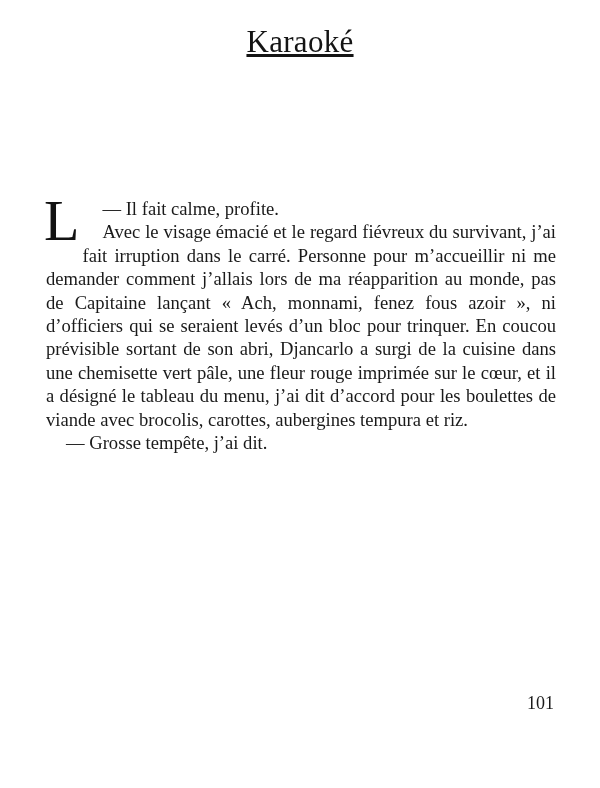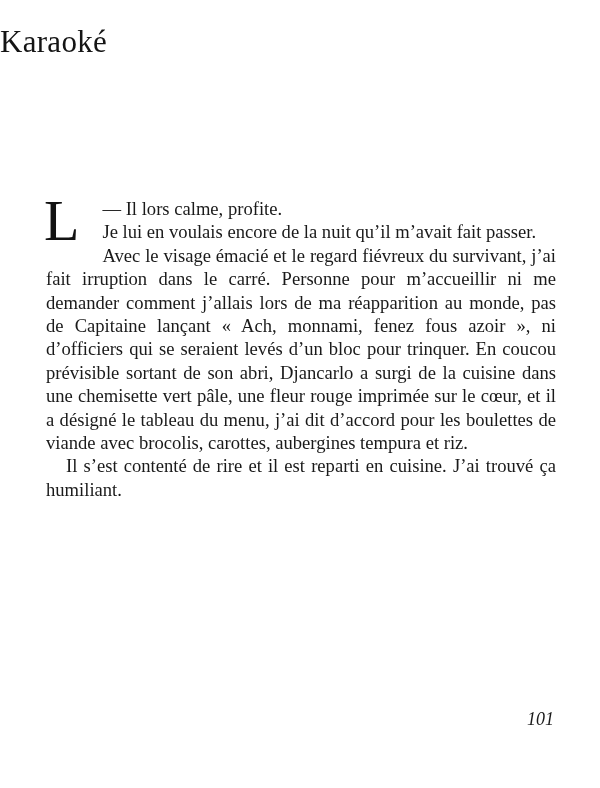--- a/index.html
+++ b/index.html
@@ -19,24 +19,26 @@
       position: absolute;
       left: 0; top: 0;
       width: 600px;
       height: 788px;
     }
     .chapter-title {
       position: absolute;
       top: 22px;
       left: 0;
       width: 600px;
+      text-align: center;
       font-size: 31px;
       letter-spacing: 0.3px;
       line-height: 40px;
       color: #141414;
+      text-decoration: underline;
     }
     .body-text {
       position: absolute;
       top: 197px;
       left: 46px;
       width: 510px;
       font-size: 18.6px;
       line-height: 23.4px;
       text-align: justify;
       color: #1a1a1a;
@@ -52,36 +54,34 @@
       float: left;
       font-size: 58px;
       line-height: 46px;
       margin-top: 1px;
       margin-right: 3px;
       margin-left: -2px;
       color: #121212;
     }
     .page-number {
       position: absolute;
-      top: 708px;
+      top: 692px;
       right: 46px;
       font-size: 18px;
       line-height: 22px;
       color: #1a1a1a;
-      font-style: italic;
     }
   </style>
 </head>
 <body>
 
 <div class="page">
   <h1 class="chapter-title" style="margin:0;font-weight:normal;">Karaoké</h1>
 
   <div class="body-text">
     <p class="first"><span class="dropcap">L</span></p>
-    <p>— Il lors calme, profite.</p>
-    <p>Je lui en voulais encore de la nuit qu’il m’avait fait passer.</p>
+    <p>— Il fait calme, profite.</p>
     <p>Avec le visage émacié et le regard fiévreux du survivant, j’ai fait irruption dans le carré. Personne pour m’accueillir ni me demander comment j’allais lors de ma réapparition au monde, pas de Capitaine lançant « Ach, monnami, fenez fous azoir », ni d’officiers qui se seraient levés d’un bloc pour trinquer. En coucou prévisible sortant de son abri, Djancarlo a surgi de la cuisine dans une chemisette vert pâle, une fleur rouge imprimée sur le cœur, et il a désigné le tableau du menu, j’ai dit d’accord pour les boulettes de viande avec brocolis, carottes, aubergines tempura et riz.</p>
-    <p>Il s’est contenté de rire et il est reparti en cuisine. J’ai trouvé ça humiliant.</p>
+    <p>— Grosse tempête, j’ai dit.</p>
   </div>
 
   <div class="page-number">101</div>
 </div>
 
 </body></html>

